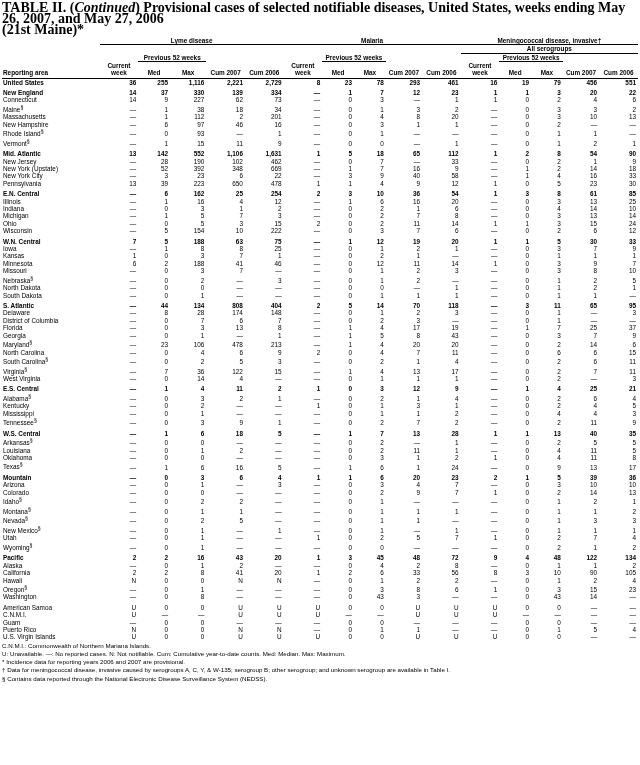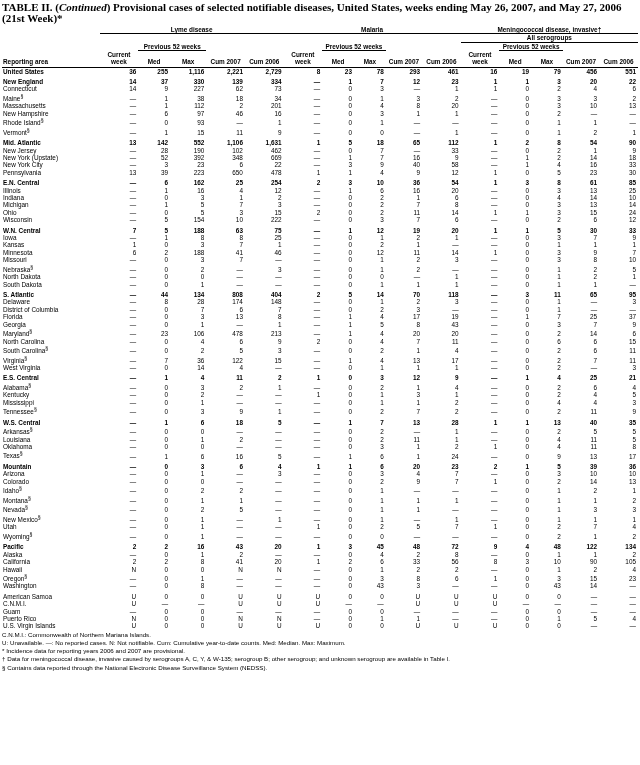--- a/index.html
+++ b/index.html
@@ -1,18 +1,18 @@
 <!DOCTYPE html>
 <html><head>
 <meta charset="utf-8">
 <style>
   html,body{margin:0;padding:0;background:#fff;}
   body{width:640px;height:765px;font-family:"Liberation Serif",serif;color:#000;}
   .page{width:640px;height:765px;position:relative;overflow:hidden;}
-  .title{font-size:11px;line-height:11px;padding:2px 2px 0 2px;font-family:"Liberation Serif",serif;}
+  .title{font-size:14px;line-height:11px;padding:2px 2px 0 2px;font-family:"Liberation Serif",serif;}
   .title b{font-weight:bold;}
   .title i{font-style:italic;}
   table{border-collapse:collapse;width:636px;margin:2px 2px 0 2px;table-layout:fixed;}
   td,th{font-size:6.4px;line-height:7.4px;font-family:"Liberation Sans",sans-serif;padding:0;vertical-align:bottom;}
   th{font-weight:bold;text-align:center;}
   .lbl{text-align:left;padding-left:1px;}
   .num{text-align:right;padding-right:2px;}
   .grp{font-weight:bold;}
   .bold{font-weight:bold;}
   .hdrline{border-bottom:1px solid #000;}
@@ -23,21 +23,21 @@
   sup{font-size:5.2px;vertical-align:super;}
   .tblwrap{width:636px;}
 </style>
 </head>
 <body>
 
 <div class="page">
 
   <div class="title">
     <b><span>TABLE II. (</span><i>Continued</i><span>) Provisional cases of selected notifiable diseases, United States, weeks ending May 26, 2007, and May 27, 2006</span></b><br>
-    <b><span>(21st Week)*</span></b>
+    <b><span>(21st Maine)*</span></b>
   </div>
 
   <div class="tblwrap">
   <table>
     <colgroup>
       <col style="width:86px">
       <col style="width:34px">
           <col style="width:28px">
           <col style="width:32px">
           <col style="width:34px">

